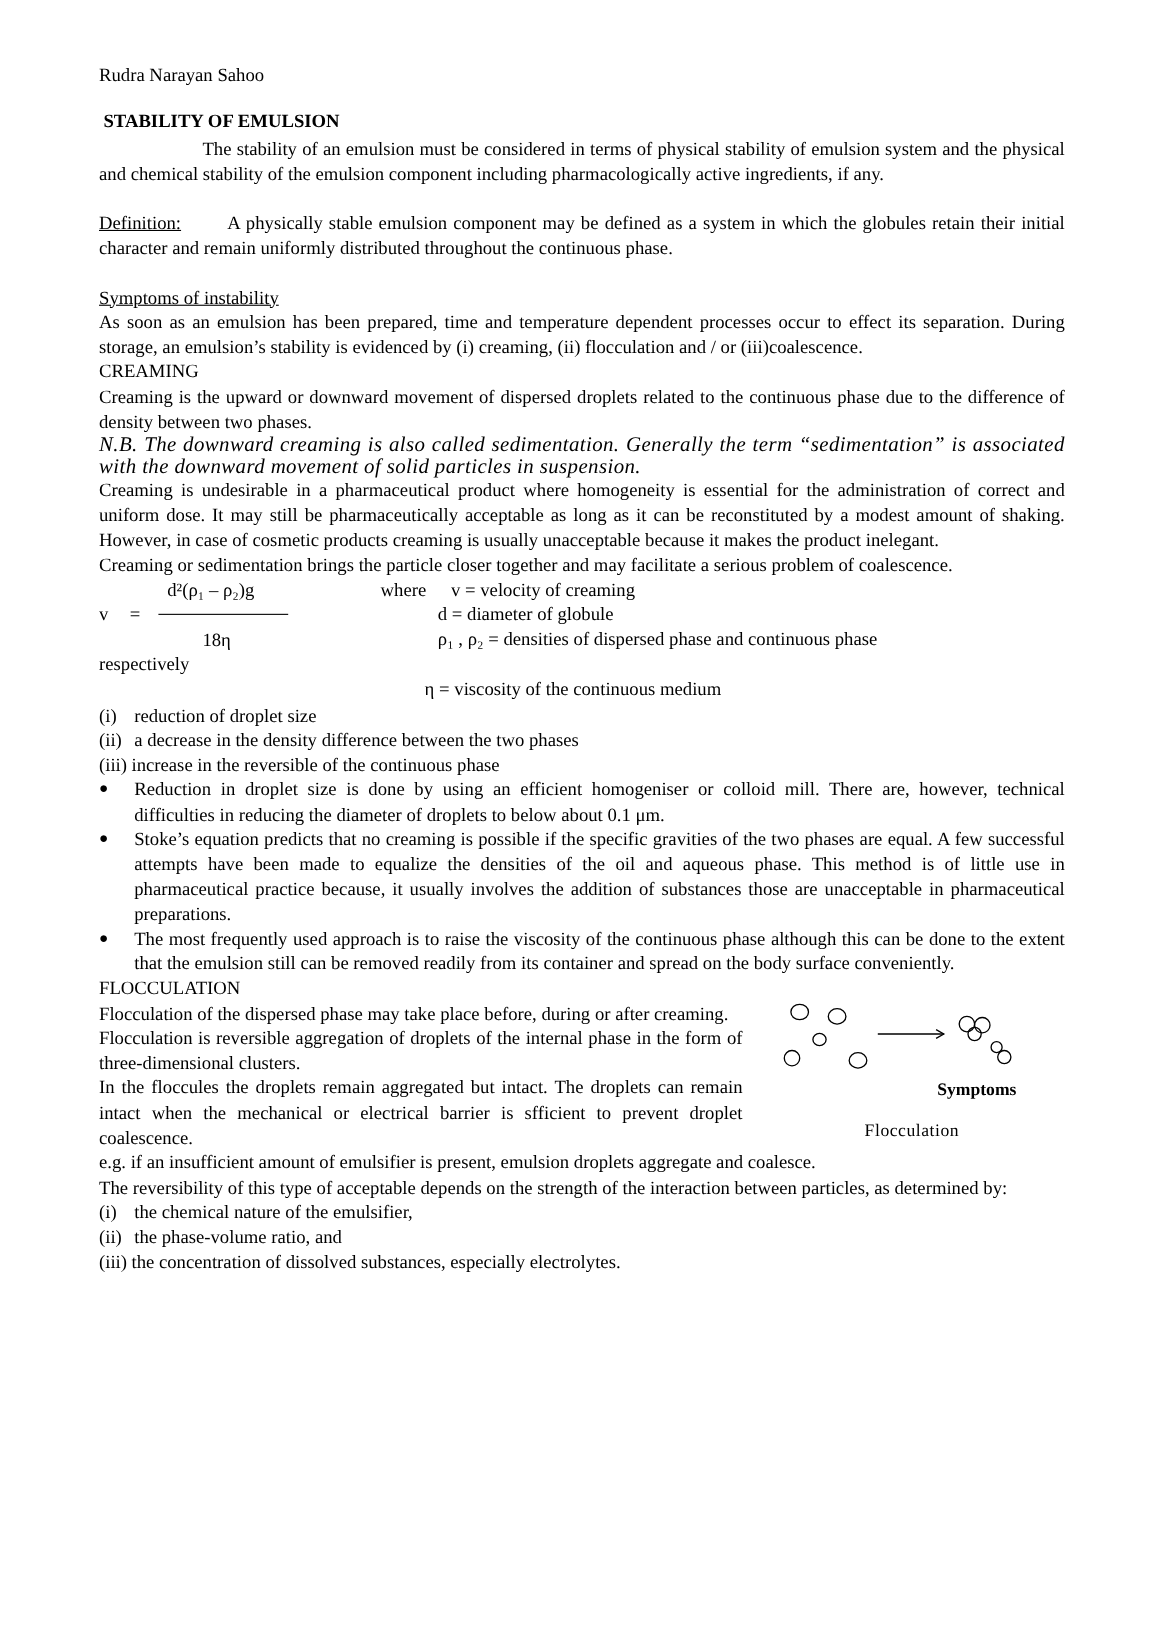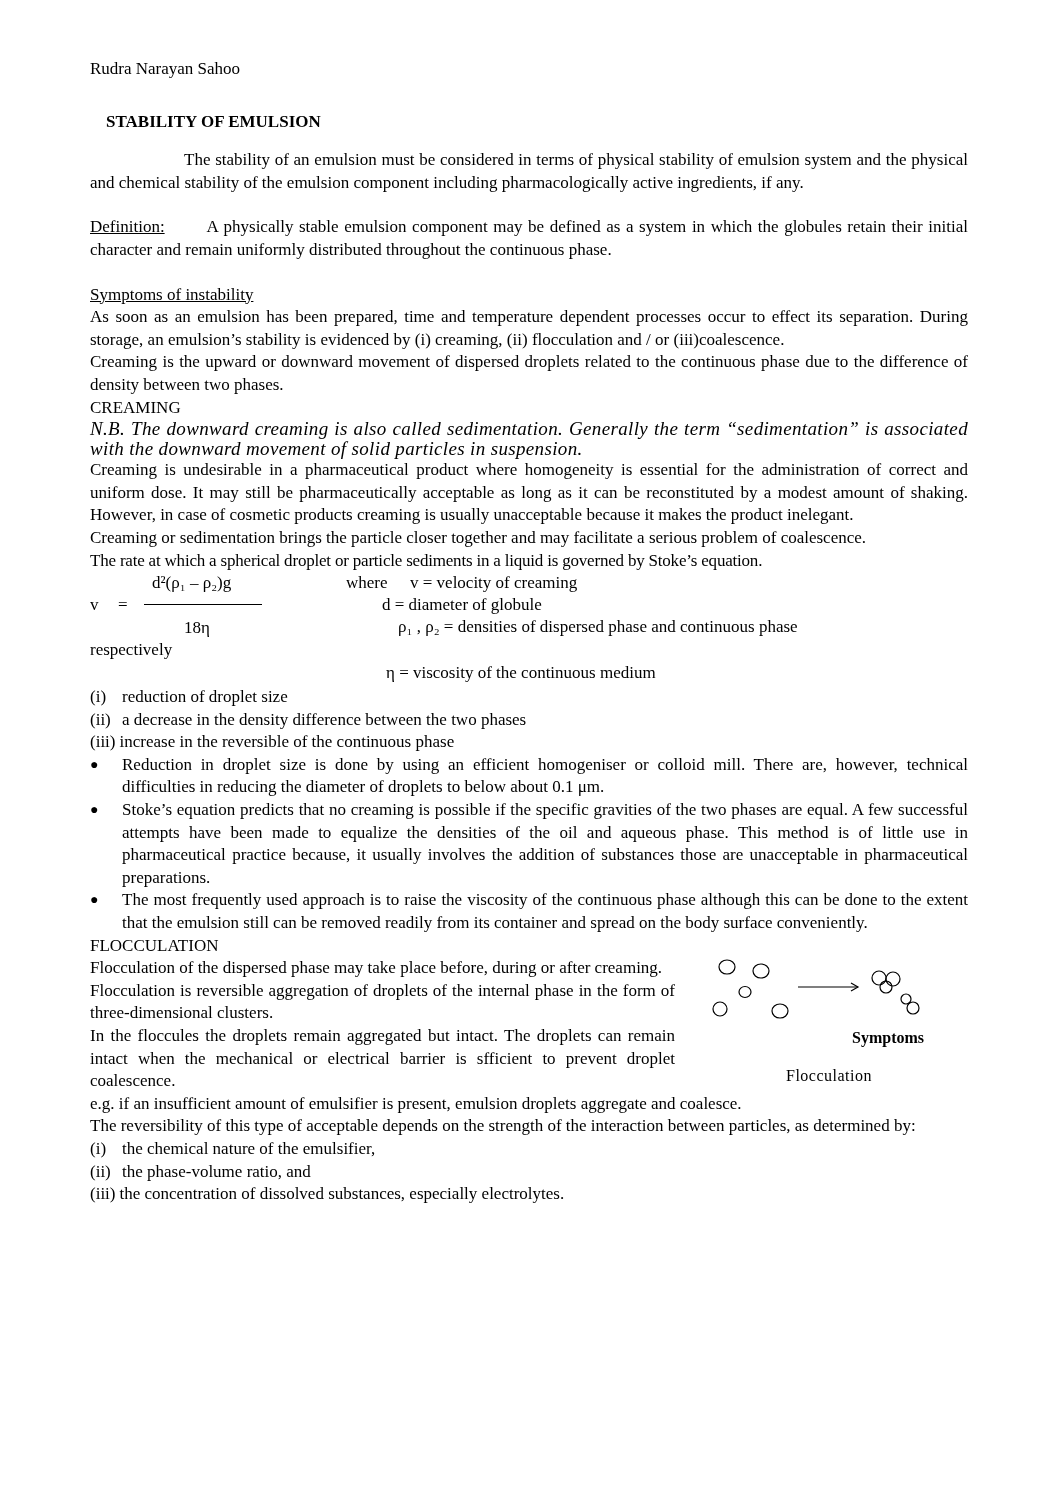--- a/index.html
+++ b/index.html
@@ -1,20 +1,20 @@
 <!DOCTYPE html>
 <html><head>
 <meta charset="utf-8">
 <style>
   html, body { margin: 0; padding: 0; background: #ffffff; }
   body { width: 1059px; height: 1496px; position: relative; overflow: hidden;
          font-family: "Liberation Serif", "DejaVu Serif", serif; color: #000; }
   .page { position: absolute; left: 90px; top: 58px; width: 878px; font-size: 17px; line-height: 22.6px; }
-  .author { margin: 0 0 30px 0; }
-  .title { font-weight: bold; margin: 16px; }
+  .author { margin: 0 0 18px 0; }
+  .title { font-weight: bold; margin: 4px; }
   p { margin: 0; text-align: justify; }
   .indent { text-indent: 94px; }
   .u { text-decoration: underline; }
   .gap { height: 22px; }
   .nb { font-size: 19px; letter-spacing: 0.35px; line-height: 20px; font-style: italic; }
   .stokes-lead { letter-spacing: -0.2px; }
   .eq { position: relative; height: 114px; }
   .eq span { position: absolute; white-space: nowrap; }
   .fracline { position: absolute; left: 54px; top: 32px; width: 118px; border-top: 1px solid #000; }
   .list-item { display: flex; }
@@ -34,36 +34,35 @@
 
 <div class="page">
   <p class="author">Rudra Narayan Sahoo</p>
   <p class="title">STABILITY OF EMULSION</p>
   <p class="indent">The stability of an emulsion must be considered in terms of physical stability of emulsion system and the physical and chemical stability of the emulsion component including pharmacologically active ingredients, if any.</p>
   <div class="gap"></div>
   <p><span class="u">Definition:</span><span style="display:inline-block;width:42px"></span><span>A physically stable emulsion component may be defined as a system in which the globules retain their initial character and remain uniformly distributed throughout the continuous phase.</span></p>
   <div class="gap"></div>
   <p class="u" style="display:inline-block">Symptoms of instability</p>
   <p>As soon as an emulsion has been prepared, time and temperature dependent processes occur to effect its separation. During storage, an emulsion’s stability is evidenced by (i) creaming, (ii) flocculation and / or (iii)coalescence.</p>
+  <p>CREAMING</p>
   <p>Creaming is the upward or downward movement of dispersed droplets related to the continuous phase due to the difference of density between two phases.</p>
-  <p>CREAMING</p>
   <p class="nb">N.B. The downward creaming is also called sedimentation. Generally the term “sedimentation” is associated with the downward movement of solid particles in suspension.</p>
   <p>Creaming is undesirable in a pharmaceutical product where homogeneity is essential for the administration of correct and uniform dose. It may still be pharmaceutically acceptable as long as it can be reconstituted by a modest amount of shaking. However, in case of cosmetic products creaming is usually unacceptable because it makes the product inelegant.</p>
   <p>Creaming or sedimentation brings the particle closer together and may facilitate a serious problem of coalescence.</p>
-  <p class="stokes-lead">The rate at which a spherical droplet or particle sediments in a liquid is governed by Stoke’s equation.</p>
 
   <div class="eq">
     <span style="left:62px;top:0">d²(ρ₁ – ρ₂)g</span>
     <span style="left:0;top:22px">v</span>
     <span style="left:28px;top:22px">=</span>
     <div class="fracline"></div>
     <span style="left:94px;top:45px">18η</span>
     <span style="left:256px;top:0">where</span>
     <span style="left:320px;top:0">v = velocity of creaming</span>
-    <span style="left:292px;top:22px">d = diameter of globule</span>
+    <span style="left:308px;top:22px">d = diameter of globule</span>
     <span style="left:308px;top:44px;width:570px;">ρ₁  ,  ρ₂  =  densities  of  dispersed  phase  and  continuous  phase</span>
     <span style="left:0;top:67px">respectively</span>
     <span style="left:296px;top:90px">η  =  viscosity of the continuous medium</span>
   </div>
 
   <div class="list-item">
       <span class="num">(i)</span>
       <span>reduction of droplet size</span>
     </div>
   <div class="list-item">

